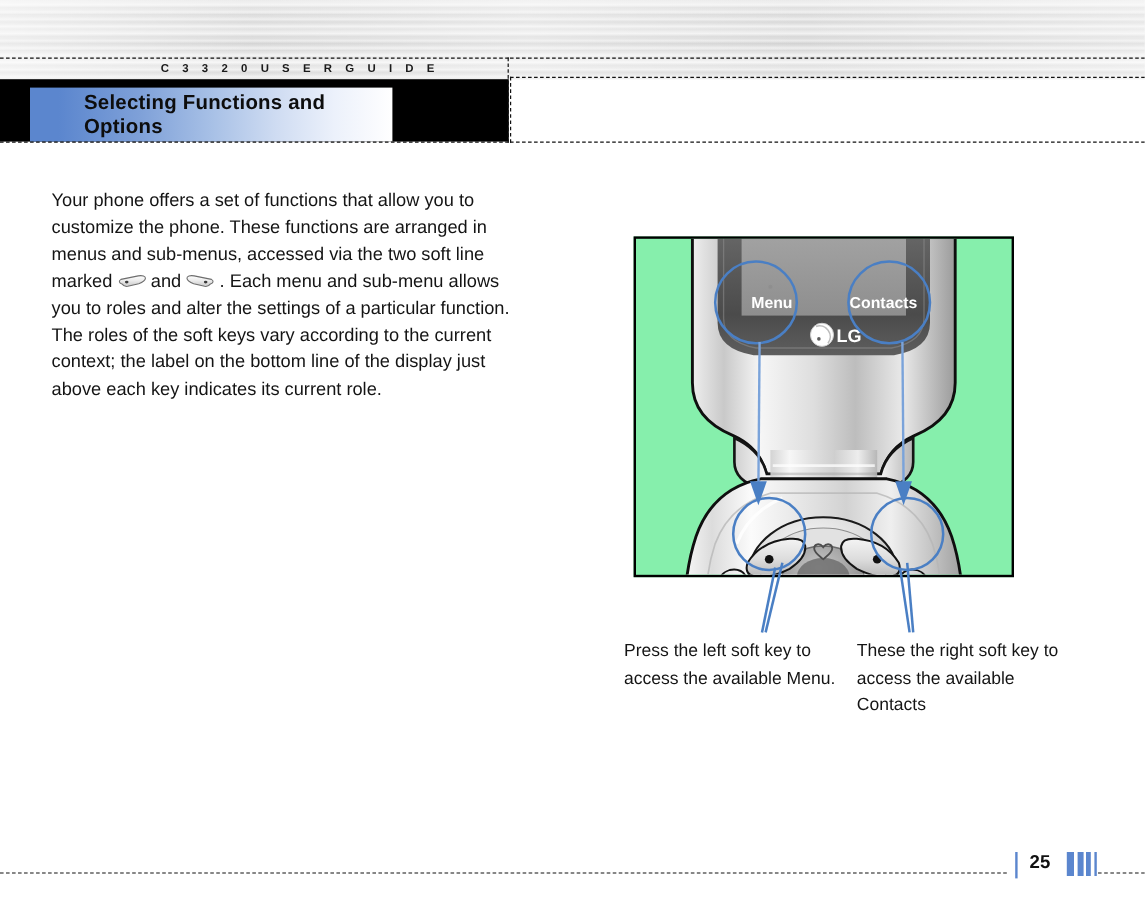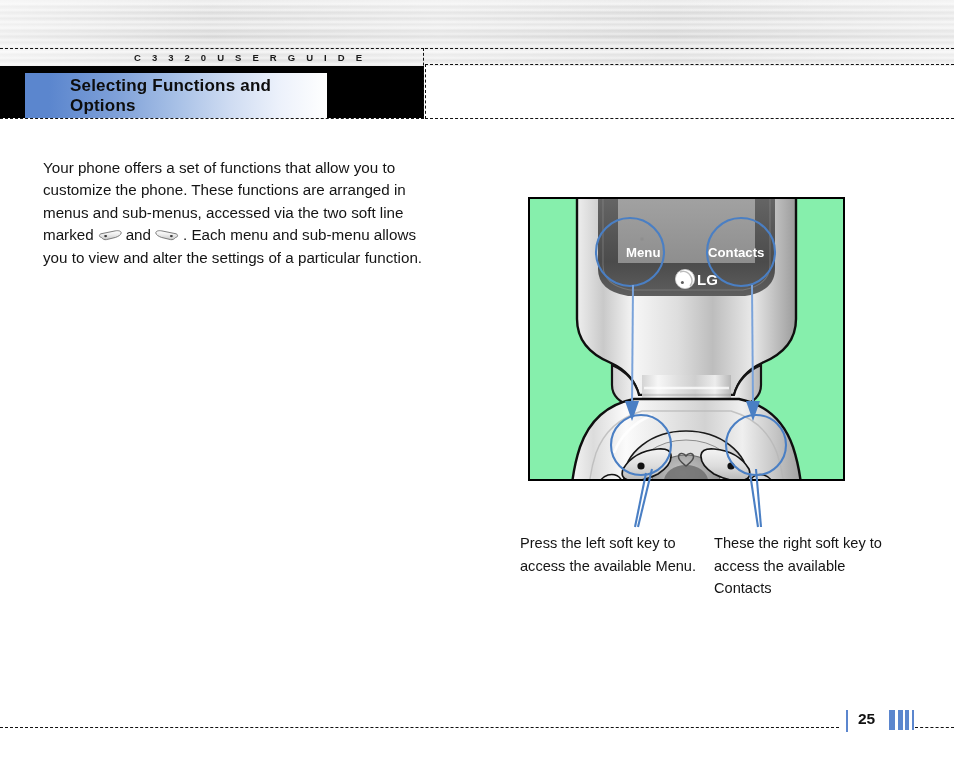--- a/index.html
+++ b/index.html
@@ -241,21 +241,22 @@
         </svg></span><span>and</span><span class="softkey-glyph"><svg width="24" height="11" viewBox="0 0 24 11">
           <defs>
             <linearGradient id="sk2" x1="0" y1="0" x2="0" y2="1">
               <stop offset="0%" stop-color="#ffffff"></stop>
               <stop offset="45%" stop-color="#ececec"></stop>
               <stop offset="100%" stop-color="#c9c9c9"></stop>
             </linearGradient>
           </defs>
           <path d="M20.4 7.6 C22.8 7.2 23.4 4.9 21.2 3.8 L6.8 0.9 C3.4 0.2 0.6 1.2 0.8 3.0 C1.0 4.8 3.6 6.4 6.4 7.4 L15.5 9.6 C17.6 10.0 19.2 9.2 20.4 7.6 Z" fill="url(#sk2)" stroke="#6e6e6e" stroke-width="0.9"></path>
           <ellipse cx="16.4" cy="6.1" rx="1.5" ry="1.15" fill="#3a3a3a"></ellipse>
-        </svg></span><span>. Each menu and sub-menu allows you to view and alter the settings of a particular function.</span></p>
+        </svg></span><span>. Each menu and sub-menu allows you to roles and alter the settings of a particular function.</span></p>
+  <p>The roles of the soft keys vary according to the current context; the label on the bottom line of the display just above each key indicates its current role.</p>
 </div>
 
 <div id="figure-box">
   <svg id="figure-svg" width="313" height="280" viewBox="0 0 313 280">
     <defs>
       <linearGradient id="bodyShell" x1="0" y1="0" x2="1" y2="0">
         <stop offset="0%" stop-color="#f7f7f7"></stop>
         <stop offset="10%" stop-color="#dcdcdc"></stop>
         <stop offset="24%" stop-color="#fbfbfb"></stop>
         <stop offset="42%" stop-color="#e6e6e6"></stop>

